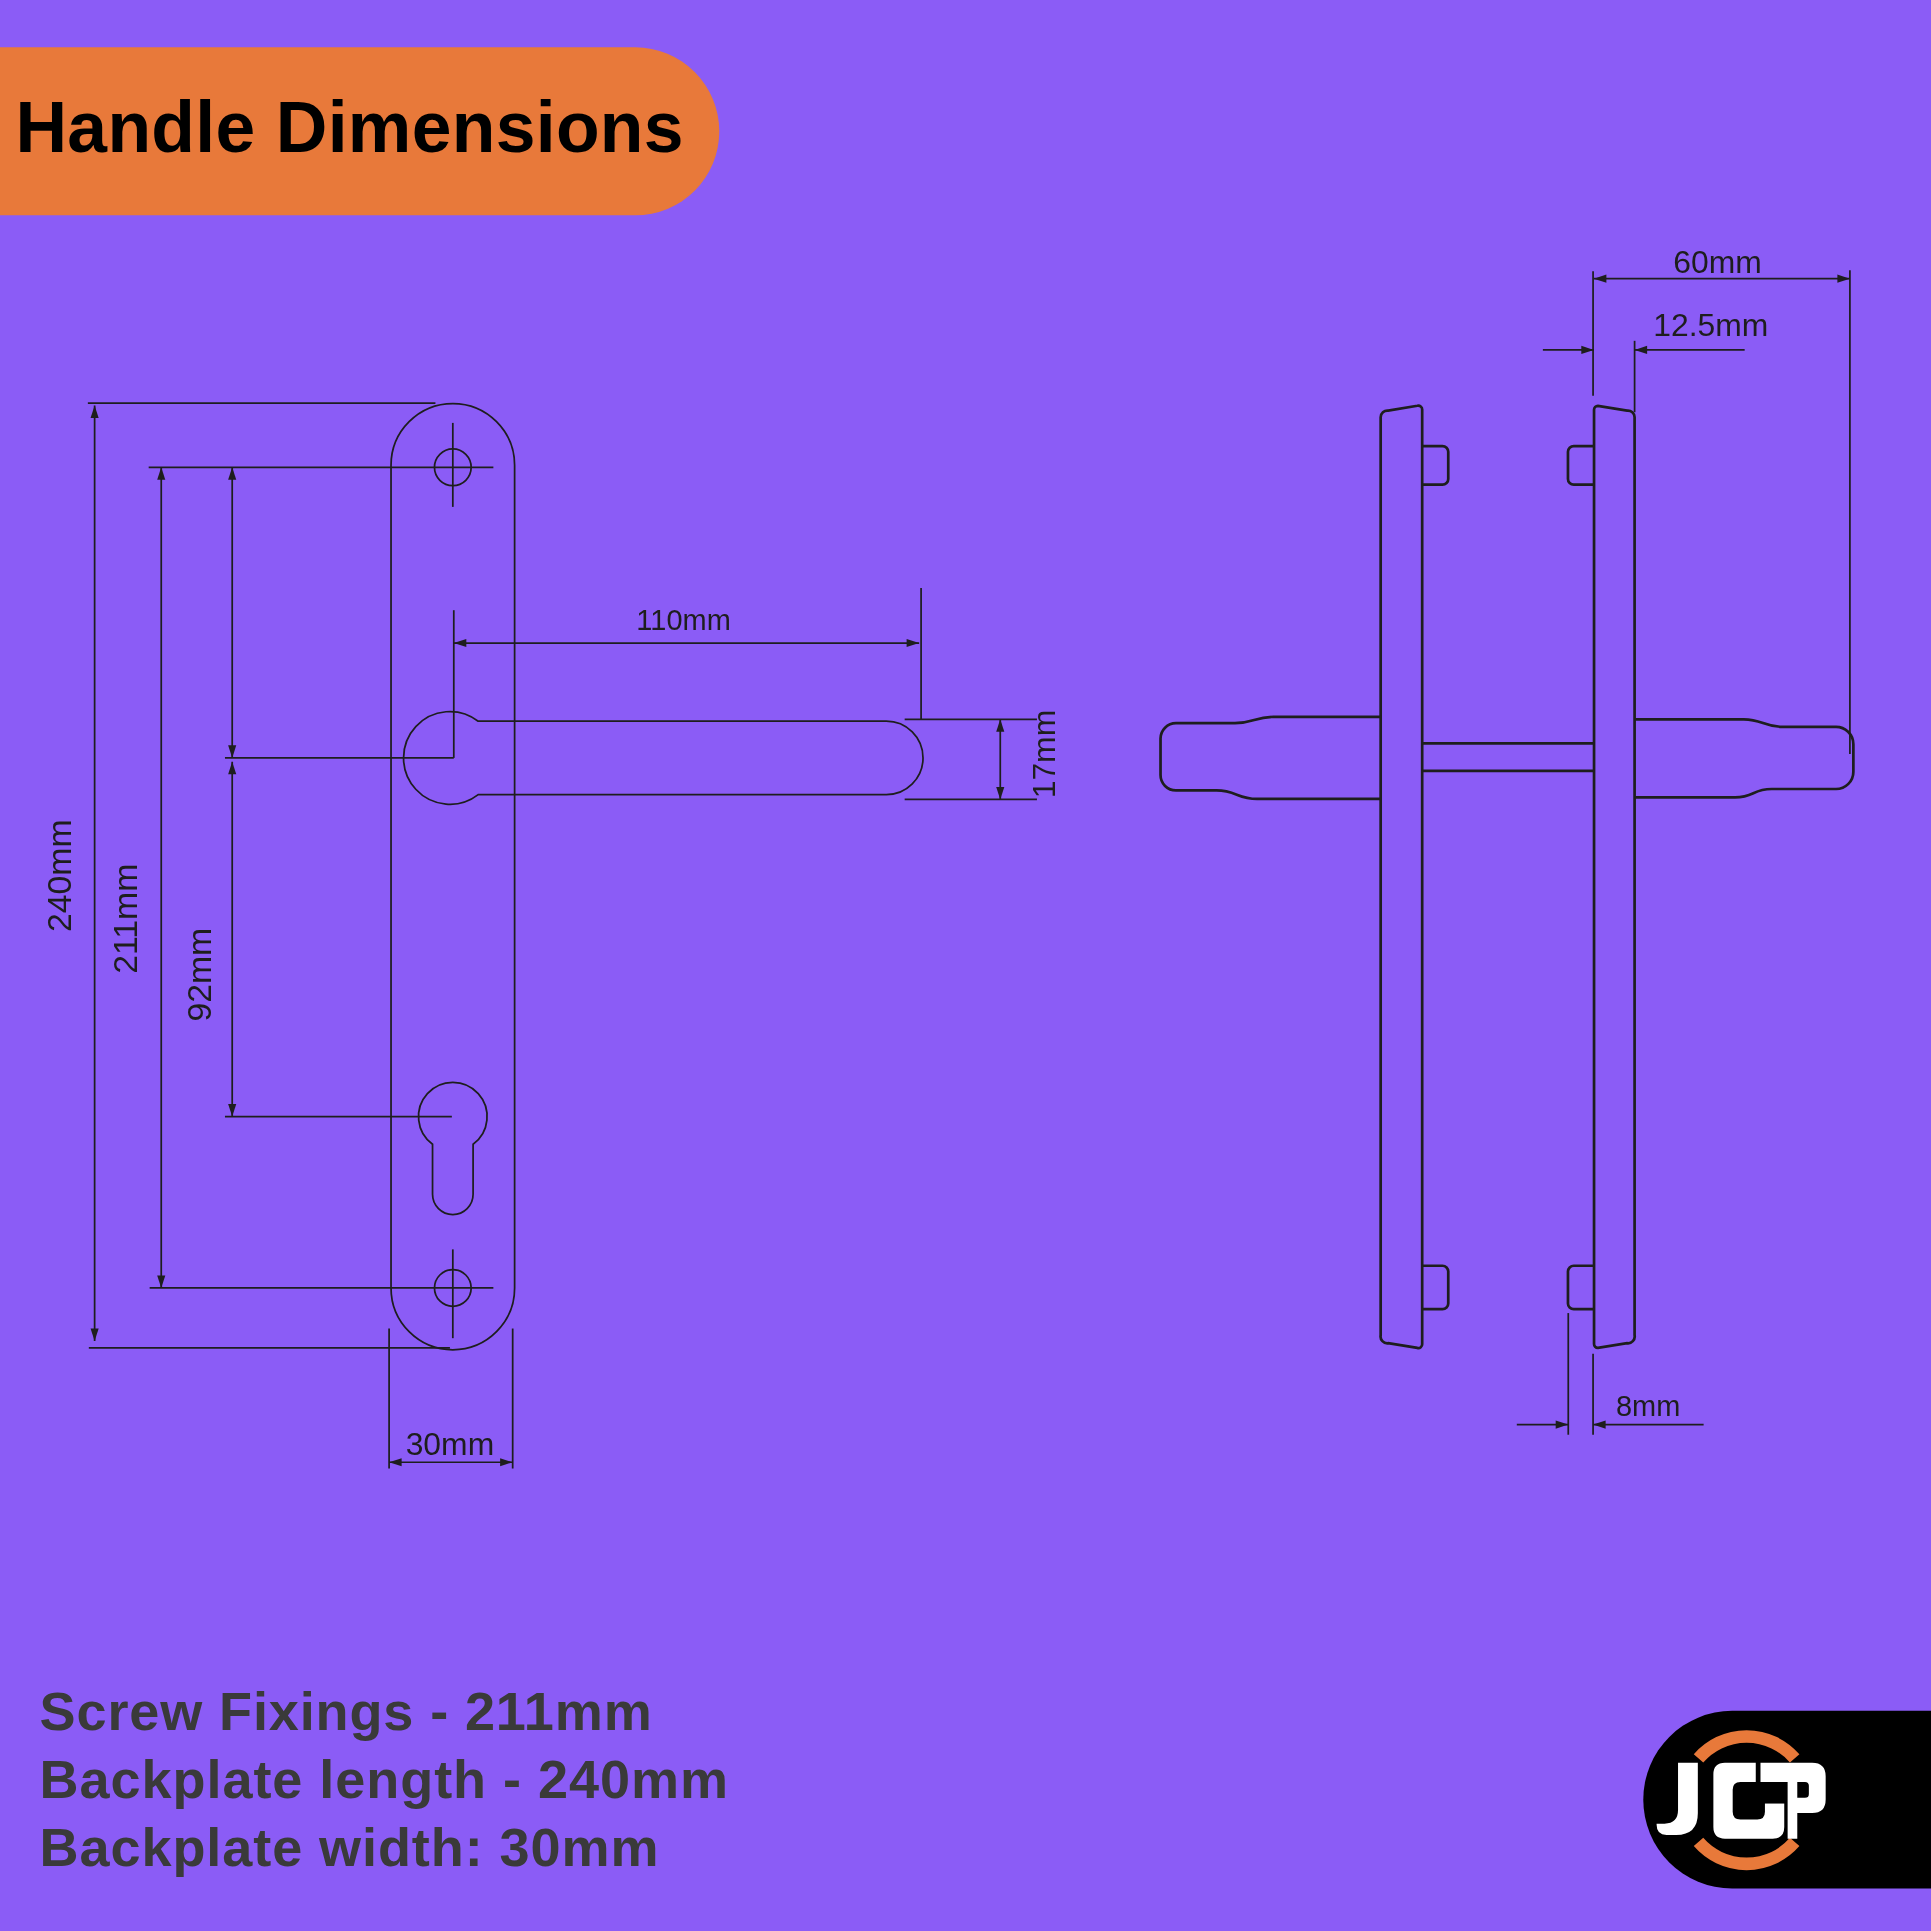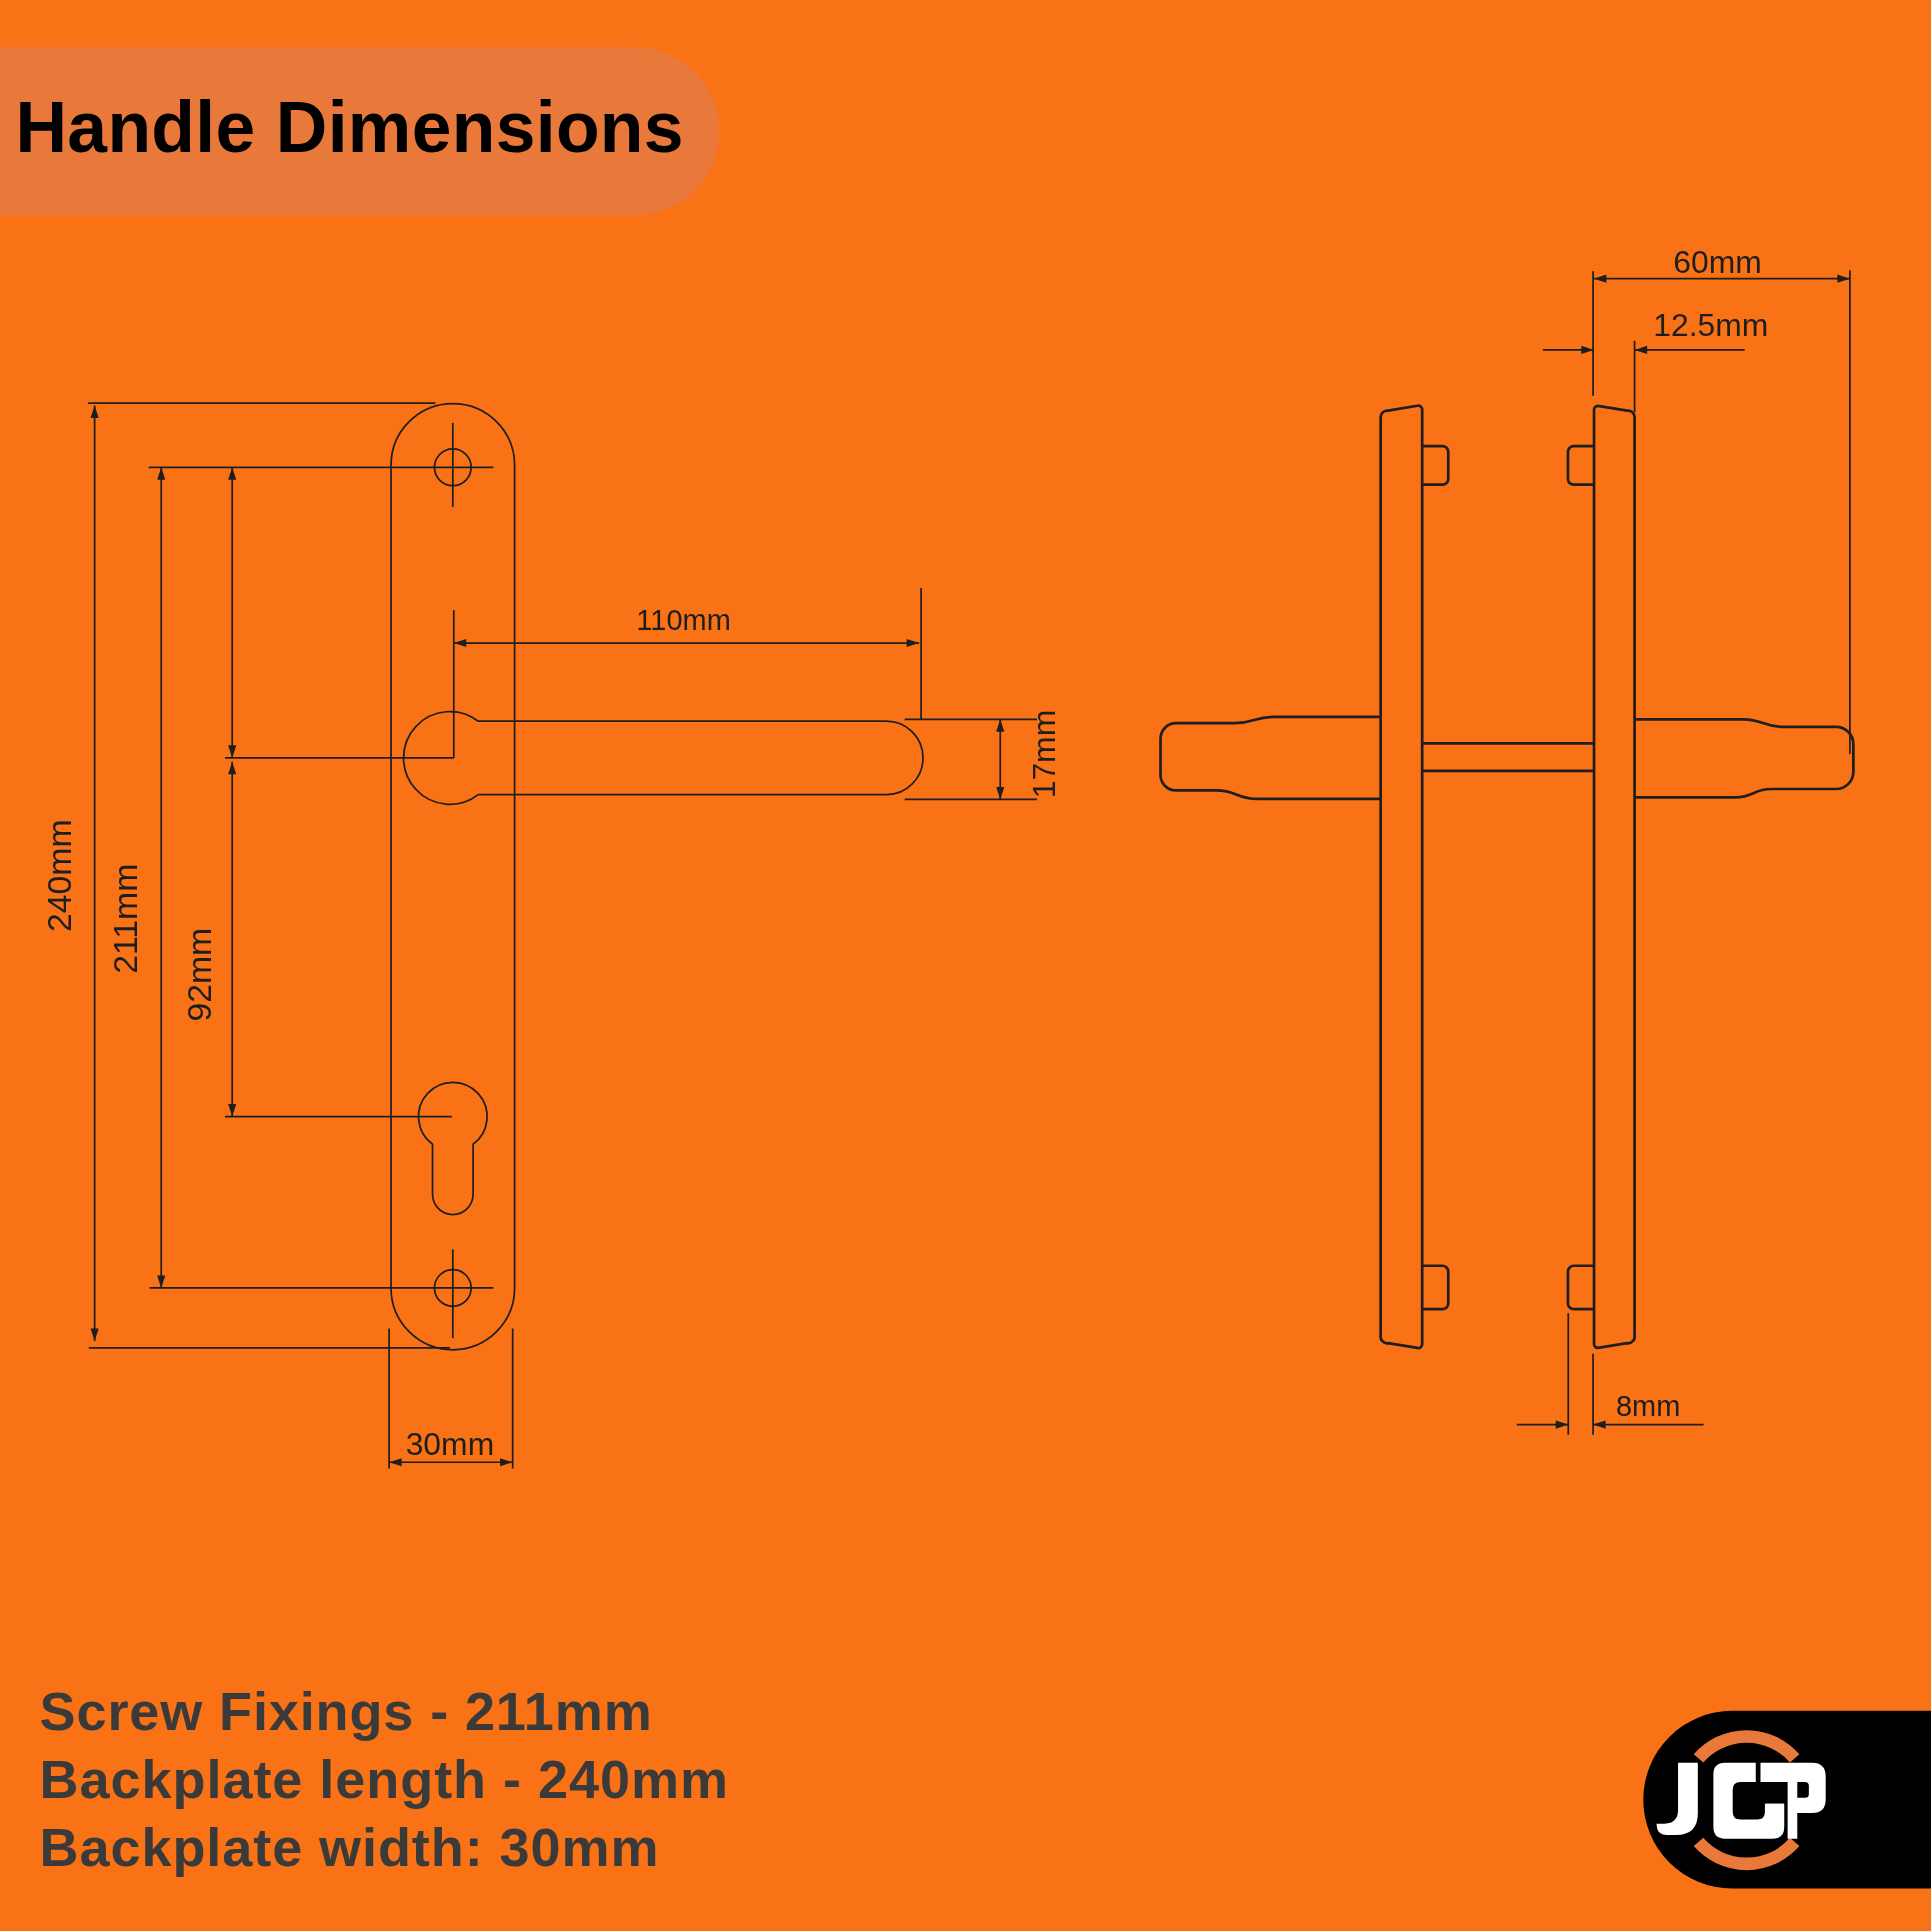--- a/index.html
+++ b/index.html
@@ -1,16 +1,16 @@
 <!DOCTYPE html>
 <html><head>
 <meta charset="utf-8">
 <style>
   html,body{margin:0;padding:0;background:#ffffff;}
-  #page{width:1931px;height:1931px;position:relative;background:#f97316;overflow:hidden;}
+  #page{width:1931px;height:1931px;position:relative;background:#8b5cf6;overflow:hidden;}
   svg text{font-family:"Liberation Sans",sans-serif;}
 </style>
 </head>
 <body>
 <div id="page">
 <svg width="1931" height="1931" viewBox="0 0 2000 2000">
 
   <path d="M0 49 H658 A87 87 0 0 1 658 223 H0 Z" fill="#e8793a"></path>
   <text x="16" y="157.5" font-size="74" font-weight="bold" fill="#000000" textLength="692" lengthAdjust="spacing">Handle Dimensions</text>
 

